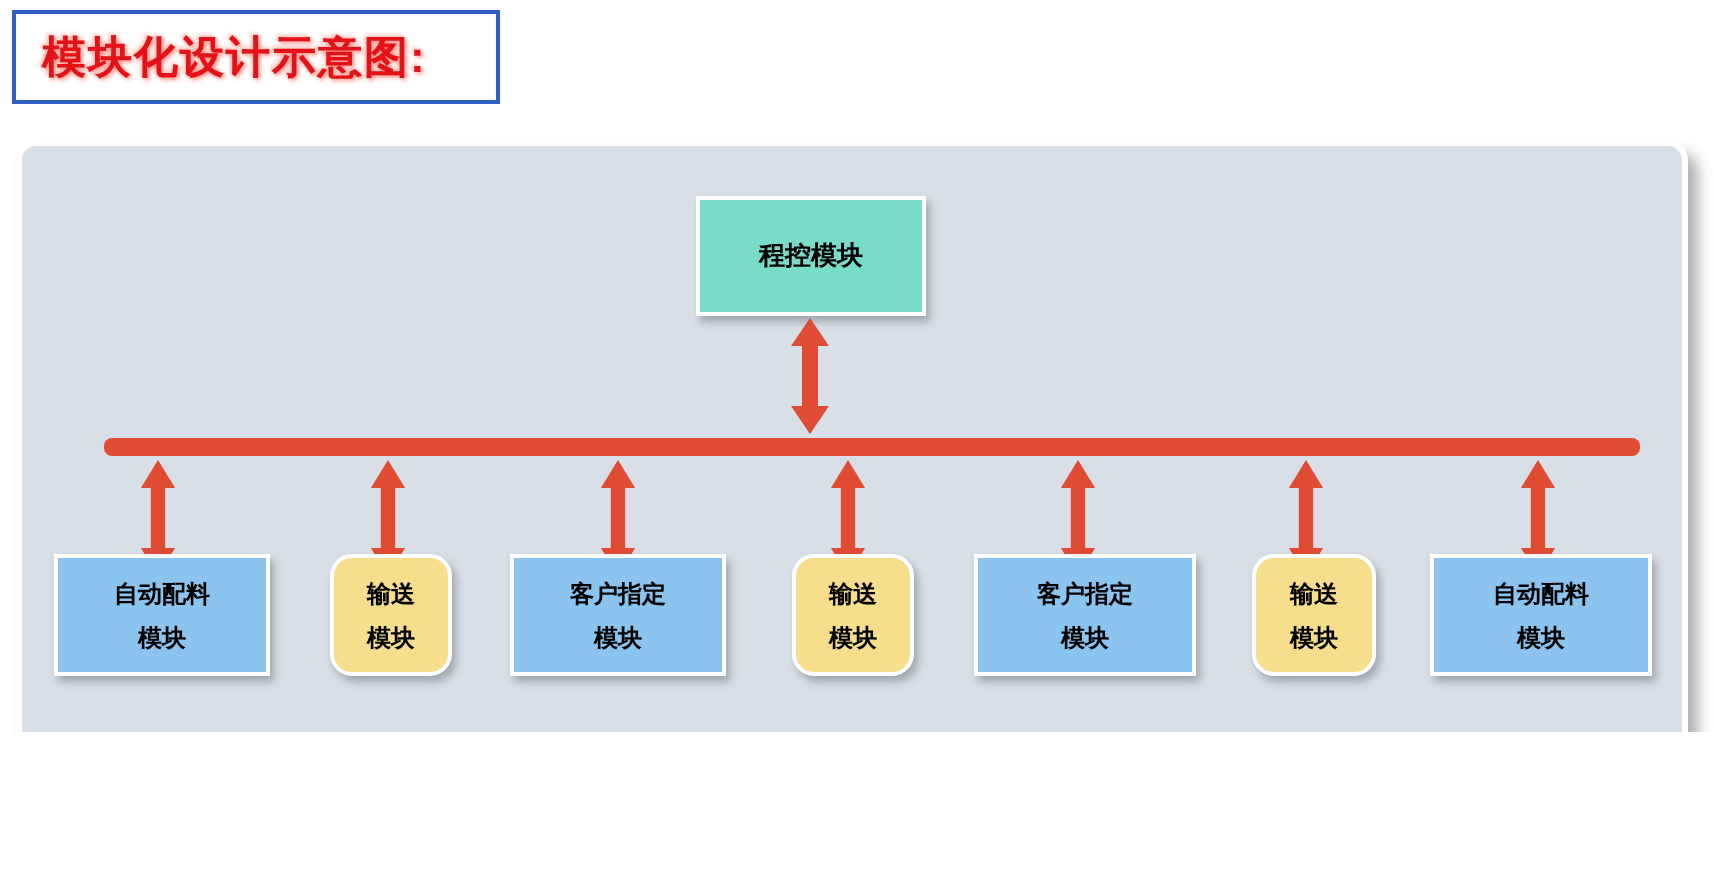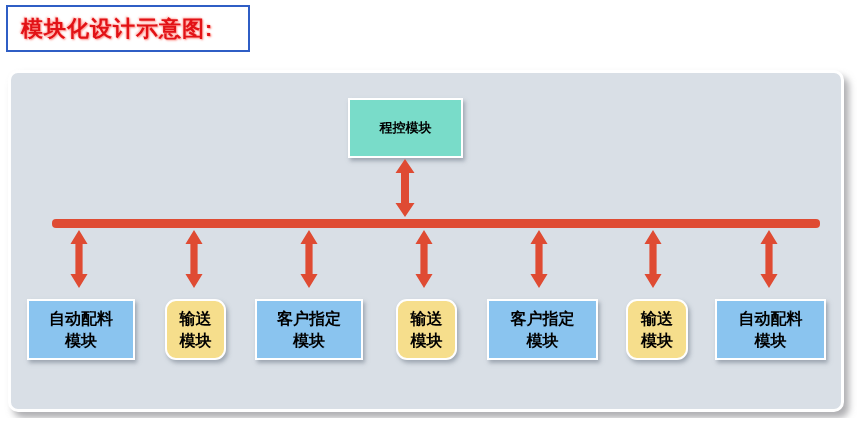--- a/index.html
+++ b/index.html
@@ -9,21 +9,21 @@
     --yellow-box:#F6DE8C;
     --teal-box:#79DCC9;
     --title-red:#E21216;
     --title-border:#2F5EC5;
   }
   *{margin:0;padding:0;box-sizing:border-box;}
   html,body{background:#ffffff;}
   body{font-family:"Liberation Sans","DejaVu Sans",sans-serif;}
   .stage{
     position:relative;
-    width:857px;height:418px;
+    width:857px;height:366px;
     background:#ffffff;
     overflow:hidden;
   }
   .title-box{
     position:absolute;left:6px;top:5px;
     width:244px;height:47px;
     background:#ffffff;
     border:2px solid var(--title-border);
     display:flex;align-items:center;
     padding-left:13px;
@@ -51,23 +51,23 @@
     color:#000000;
     font-weight:bold;
     box-shadow:2px 3px 4px rgba(110,120,135,0.55);
   }
   .root-box{
     left:337px;top:25px;width:115px;height:60px;
     background:var(--teal-box);
     font-size:13px;
   }
   .module-box{
-    top:226px;height:61px;
+    top:204px;height:61px;
     background:var(--blue-box);
-    font-size:16px;line-height:22px;
+    font-size:12px;line-height:22px;
   }
   .module-box .module-label{white-space:pre-line;}
   .module-box.yellow{background:var(--yellow-box);border-radius:11px;}
   .m1{left:16px;width:108px;}
   .m2{left:154px;width:61px;}
   .m3{left:244px;width:108px;}
   .m4{left:385px;width:61px;}
   .m5{left:476px;width:111px;}
   .m6{left:615px;width:62px;}
   .m7{left:704px;width:111px;}

